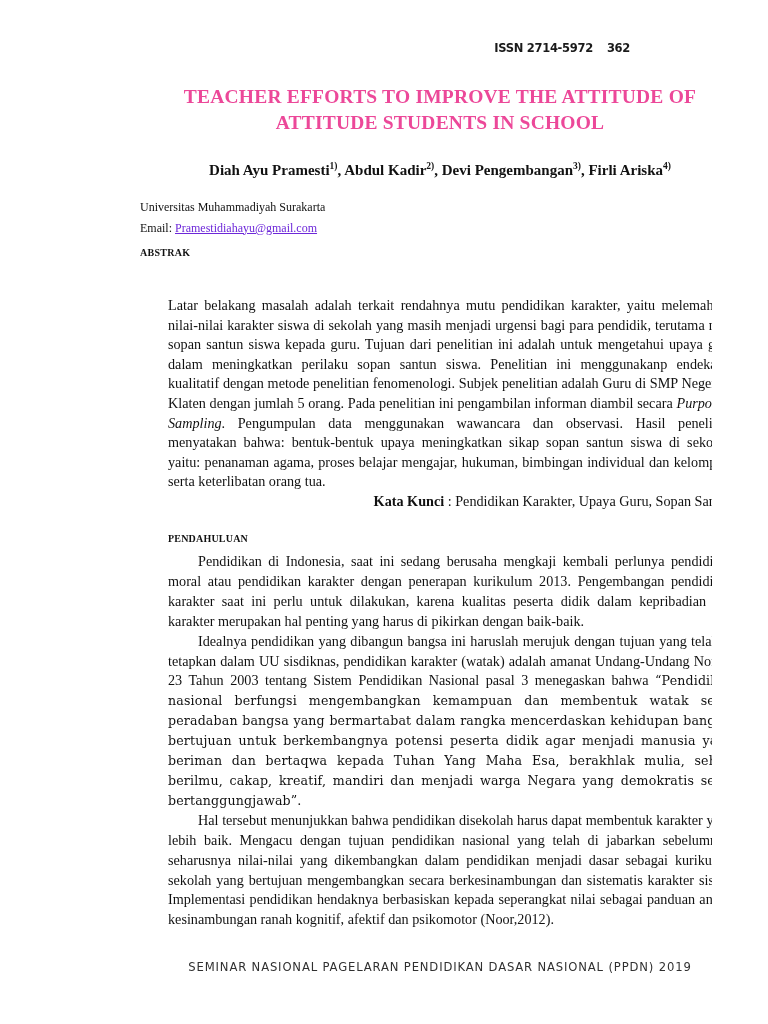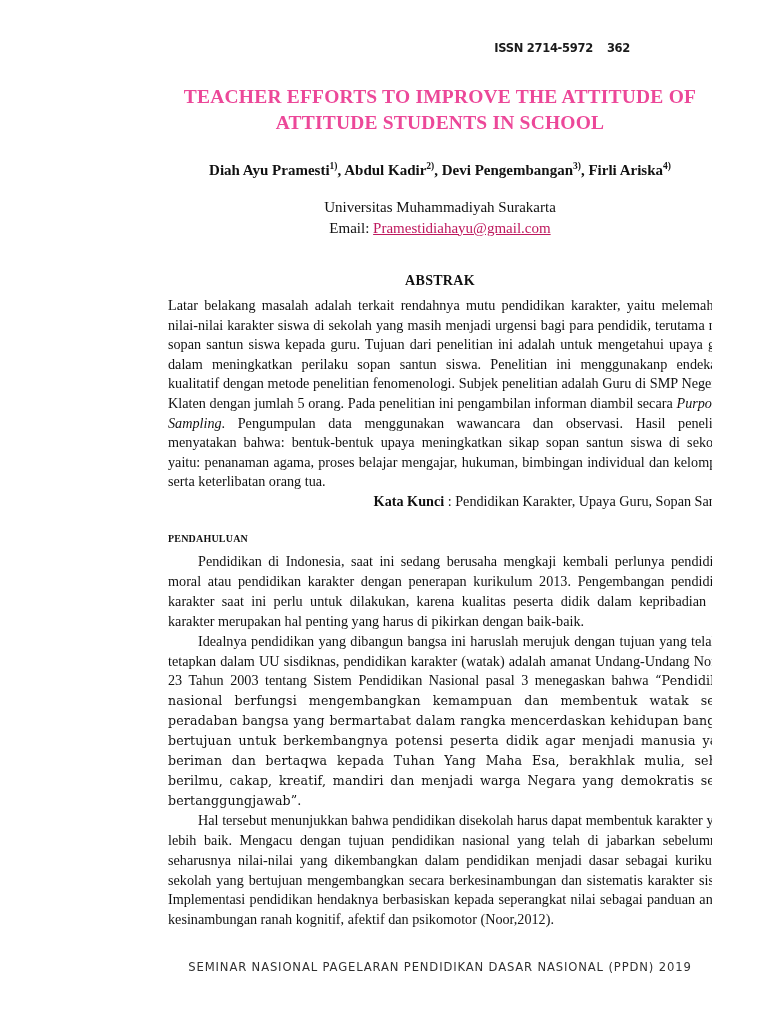--- a/index.html
+++ b/index.html
@@ -66,37 +66,37 @@
     vertical-align: super;
     line-height: 0;
   }
 
   
   .affil {
     position: absolute;
     top: 198px;
     left: 84px;
     width: 600px;
-    text-align: center;
-    font-size: 15px;
+    text-align: left;
+    font-size: 12px;
     line-height: 19.5px;
   }
   .email-line { margin-top: 1px; }
   .email-link {
-    color: #be185d;
+    color: #6d28d9;
   }
 
   
   .abstract-heading {
     position: absolute;
-    top: 273px;
+    top: 247px;
     left: 84px;
     width: 600px;
-    text-align: center;
-    font-size: 14px;
+    text-align: left;
+    font-size: 10px;
     font-weight: bold;
     letter-spacing: 0.3px;
   }
   .abstract-body {
     position: absolute;
     top: 296px;
     left: 112px;
     width: 566px;
     font-size: 14.2px;
     line-height: 19.6px;

